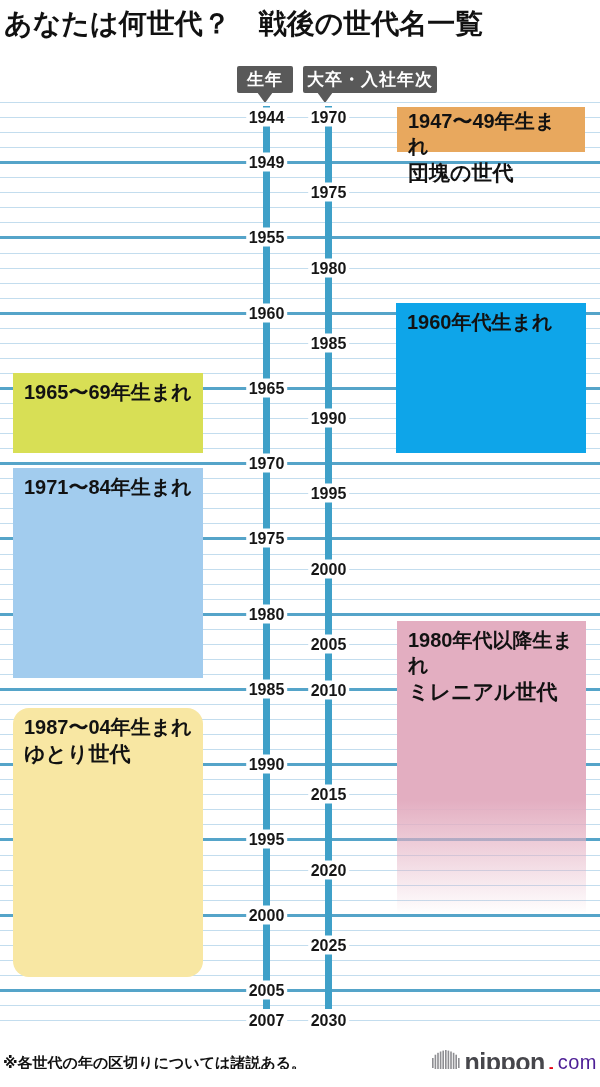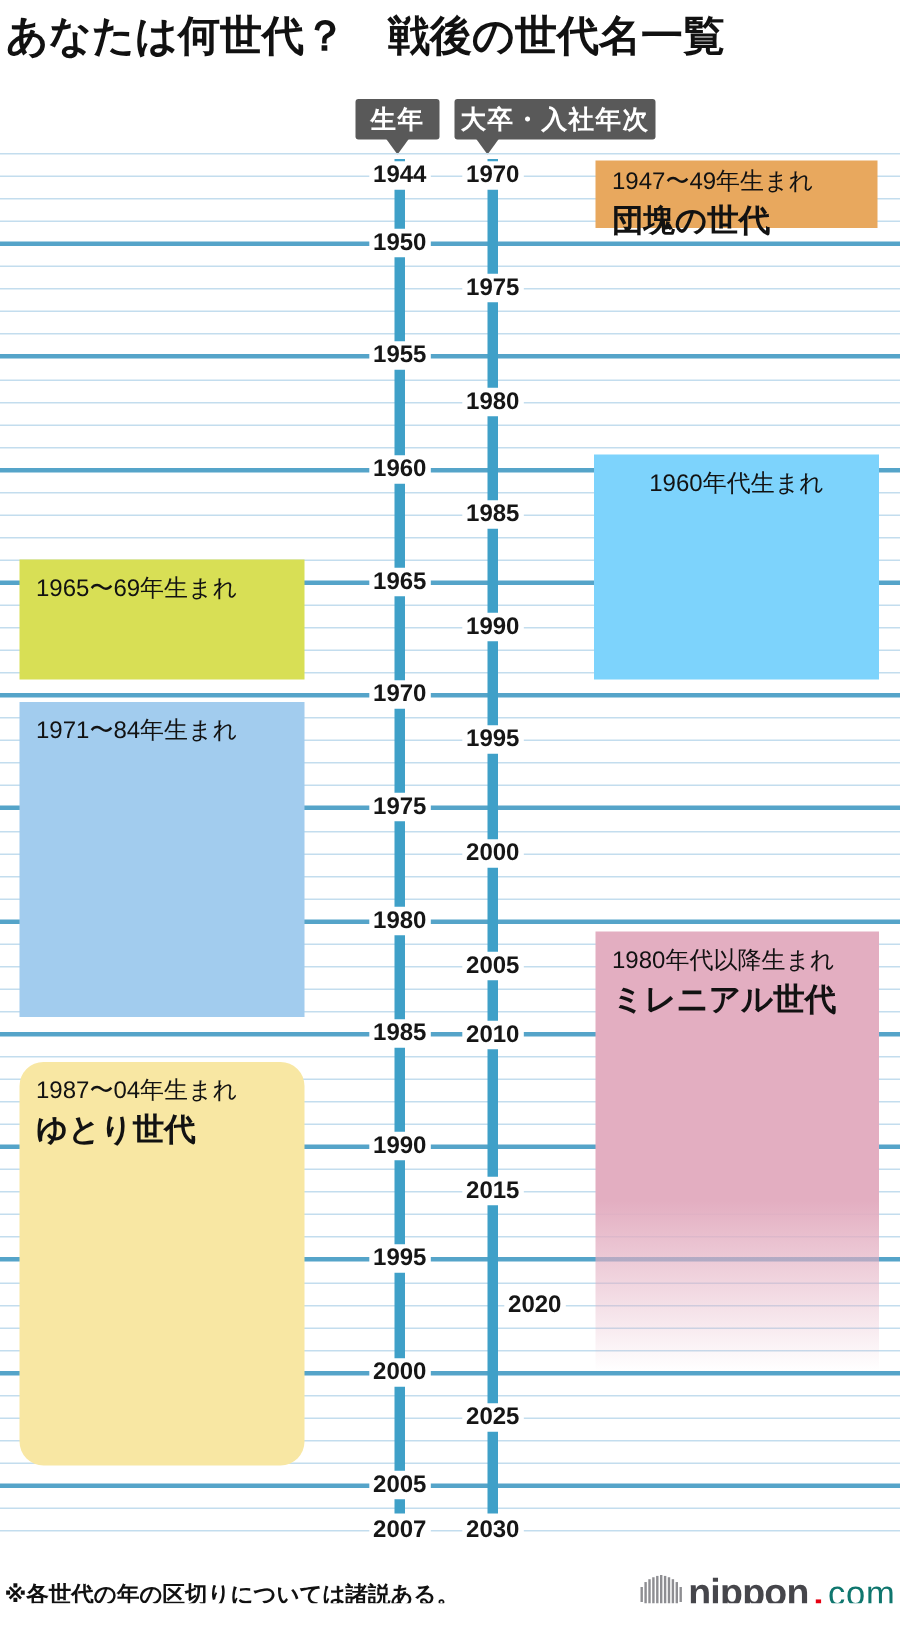--- a/index.html
+++ b/index.html
@@ -28,35 +28,35 @@
   .gridline{position:absolute;left:0;width:600px;height:1px;background:var(--grid-minor,#c3ddee);z-index:1;}
   .gridline.major{height:3px;margin-top:-1px;background:var(--grid-major,#55a4c9);}
   .bar{position:absolute;top:106px;height:903px;width:7px;background:var(--axis-bar,#3fa0c8);z-index:3;}
   .bar-left{left:263px;}
   .bar-right{left:325px;}
   .tick{
     position:absolute;transform:translate(-50%,-50%);background:#fff;padding:0 3px;
     font-size:16px;font-weight:700;color:#161616;z-index:4;line-height:19px;white-space:nowrap;
   }
   .gen-box{position:absolute;z-index:2;padding:7px 11px;box-sizing:border-box;color:#121212;}
-  .gen-range{display:block;font-size:16px;line-height:25px;font-weight:400;letter-spacing:0;}
+  .gen-range{display:block;font-size:20px;line-height:25px;font-weight:700;letter-spacing:0;}
   .gen-name{display:block;font-size:21px;line-height:27px;font-weight:700;}
   .g0{left:397px;top:107px;width:188px;height:45px;padding-top:2px;}
   .g1{left:396px;top:303px;width:190px;height:150px;}
   .g2{left:13px;top:373px;width:190px;height:80px;}
   .g3{left:13px;top:468px;width:190px;height:210px;}
   .g4{left:398px;top:468px;width:189px;height:60px;padding-top:4px;}
   .g5{left:397px;top:621px;width:189px;height:299px;}
   .g6{left:13px;top:708px;width:190px;height:269px;border-radius:16px;}
   .footnote{position:absolute;left:3px;top:1054px;font-size:15px;font-weight:700;color:#111;}
   .logo{position:absolute;right:3px;top:1048px;display:flex;align-items:center;gap:3px;}
   .logo svg{display:block;}
   .logo-bold{font-size:25px;font-weight:700;color:#46464b;letter-spacing:-0.5px;}
   .logo-dot{font-size:25px;font-weight:700;color:var(--logo-red,#e60012);}
-  .logo-light{font-size:23px;font-weight:400;color:#0f766e;letter-spacing:0.5px;}
+  .logo-light{font-size:20px;font-weight:400;color:#4c1d95;letter-spacing:0.5px;}
 </style>
 </head>
 <body>
 
 <div class="canvas">
 
   <div class="title">あなたは何世代？　戦後の世代名一覧</div>
 
   <div class="tag tag-left">生年</div>
   <div class="tag tag-right">大卒・入社年次</div>
@@ -126,21 +126,21 @@
       <div class="gridline major" style="top: 989.9px;"></div>
       <div class="gridline" style="top: 1005px;"></div>
       <div class="gridline" style="top: 1020px;"></div>
     </div>
 
   <div class="bar bar-left"></div>
   <div class="bar bar-right"></div>
 
   <div id="ticks-left">
       <div class="tick" style="left: 266.5px; top: 117px;">1944</div>
-      <div class="tick" style="left: 266.5px; top: 162.2px;">1950</div>
+      <div class="tick" style="left: 266.5px; top: 162.2px;">1949</div>
       <div class="tick" style="left: 266.5px; top: 237.4px;">1955</div>
       <div class="tick" style="left: 266.5px; top: 312.6px;">1960</div>
       <div class="tick" style="left: 266.5px; top: 387.9px;">1965</div>
       <div class="tick" style="left: 266.5px; top: 463.2px;">1970</div>
       <div class="tick" style="left: 266.5px; top: 538.4px;">1975</div>
       <div class="tick" style="left: 266.5px; top: 613.7px;">1980</div>
       <div class="tick" style="left: 266.5px; top: 688.9px;">1985</div>
       <div class="tick" style="left: 266.5px; top: 764.1px;">1990</div>
       <div class="tick" style="left: 266.5px; top: 839.4px;">1995</div>
       <div class="tick" style="left: 266.5px; top: 914.7px;">2000</div>
@@ -151,30 +151,30 @@
       <div class="tick" style="left: 328.5px; top: 117px;">1970</div>
       <div class="tick" style="left: 328.5px; top: 192.3px;">1975</div>
       <div class="tick" style="left: 328.5px; top: 267.5px;">1980</div>
       <div class="tick" style="left: 328.5px; top: 342.8px;">1985</div>
       <div class="tick" style="left: 328.5px; top: 418px;">1990</div>
       <div class="tick" style="left: 328.5px; top: 493.3px;">1995</div>
       <div class="tick" style="left: 328.5px; top: 568.5px;">2000</div>
       <div class="tick" style="left: 328.5px; top: 643.8px;">2005</div>
       <div class="tick" style="left: 328.5px; top: 690px;">2010</div>
       <div class="tick" style="left: 328.5px; top: 794.3px;">2015</div>
-      <div class="tick" style="left: 328.5px; top: 869.5px; margin-left: 28px;">2020</div>
+      <div class="tick" style="left: 328.5px; top: 869.5px;">2020</div>
       <div class="tick" style="left: 328.5px; top: 944.8px;">2025</div>
       <div class="tick" style="left: 328.5px; top: 1020px;">2030</div>
     </div>
 
   <div class="gen-box g0" style="background: rgb(232, 168, 94);">
     <span class="gen-range">1947〜49年生まれ</span>
     <span class="gen-name">団塊の世代</span>
   </div>
-  <div class="gen-box g1" style="background: #7dd3fc; text-align: center;">
+  <div class="gen-box g1" style="background: #0ea5e9;">
     <span class="gen-range">1960年代生まれ</span>
   </div>
   <div class="gen-box g2" style="background: rgb(216, 223, 85);">
     <span class="gen-range">1965〜69年生まれ</span>
   </div>
   <div class="gen-box g3" style="background: rgb(162, 204, 238);">
     <span class="gen-range">1971〜84年生まれ</span>
   </div>
   <div class="gen-box g5 fade" style="background: linear-gradient(rgb(227, 174, 193) 0%, rgb(227, 174, 193) 60%, rgba(255, 255, 255, 0) 98%);">
     <span class="gen-range">1980年代以降生まれ</span>

